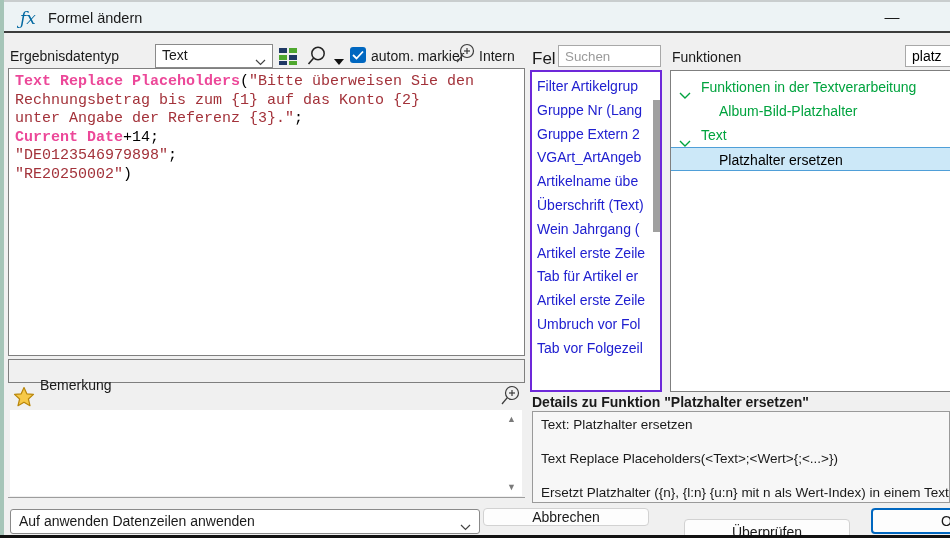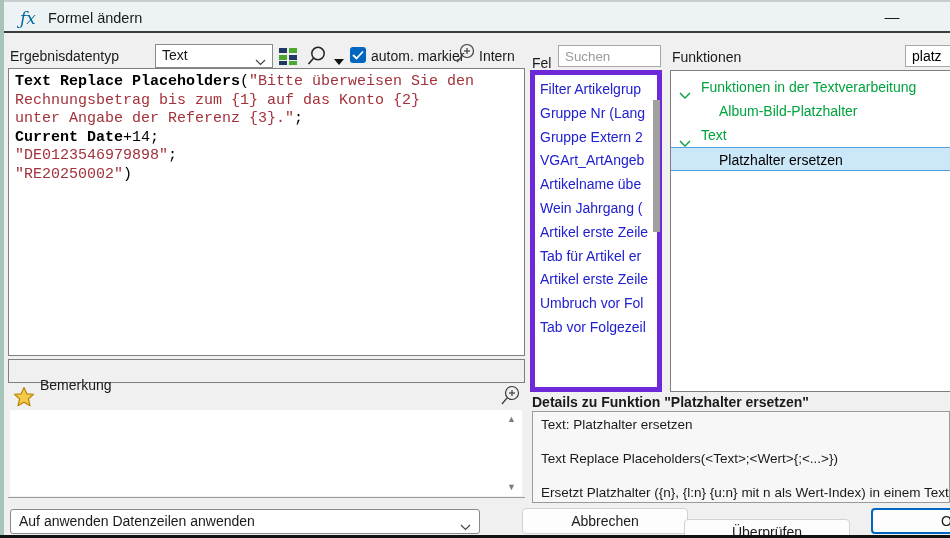--- a/index.html
+++ b/index.html
@@ -33,21 +33,21 @@
                  border-radius:3px; display:flex; align-items:center; justify-content:center; }
   #lbl-automark { left:371px; top:48px; font-size:14px; white-space:nowrap; }
   #ic-zoom-editor { left:453px; top:42px; width:26px; height:26px; }
   #lbl-intern { left:479px; top:48px; font-size:14px; }
 
   
   #editor { left:8px; top:68px; width:517px; height:288px; background:#fff;
             border:1px solid #7f7f7f; padding:4px 6px;
             font-family:"Liberation Mono","DejaVu Sans Mono",monospace;
             font-size:15px; line-height:18.6px; white-space:pre-wrap; overflow:hidden; }
-  .seg-function { color:#000000; font-weight:bold; }
+  .seg-function { color:#ec4899; font-weight:bold; }
   .seg-string   { color:#a3323a; }
   .seg-plain    { color:#000; }
 
   #result-strip { left:8px; top:359px; width:517px; height:24px; background:#f0f0f0;
                   border:1px solid #7f7f7f; }
 
   
   #star { left:13px; top:386px; width:22px; height:22px; }
   #lbl-remark { left:40px; top:377px; font-size:14px; }
   #ic-zoom-remark { left:498px; top:384px; width:26px; height:26px; }
@@ -56,31 +56,31 @@
   #remark-sb .arr { position:absolute; left:2px; width:11px; height:10px; color:#7a7a7a;
                     font-size:9px; line-height:10px; text-align:center; }
   #left-sep { left:8px; top:497px; width:517px; height:1px; background:#9d9d9d; }
 
   
   #dd-apply { left:10px; top:509px; width:470px; height:25px; padding:3px 8px;
               border-radius:3px; }
   #dd-apply .chev { position:absolute; right:8px; top:8px; }
   .btn { background:#fdfdfd; border:1px solid #d2d2d2; border-radius:4px; font-size:14px;
          display:flex; align-items:center; justify-content:center; }
-  #btn-cancel { left:522px; top:508px; width:166px; height:26px; }
+  #btn-cancel { left:483px; top:508px; width:166px; height:18px; }
   #btn-check  { left:684px; top:508px; width:166px; height:26px;margin-top:11px; }
   #btn-ok     { left:871px; top:508px; width:160px; height:26px; border:2px solid #0067c0; }
 
   
-  #lbl-fields { left:532px; top:55px; font-size:14px; }
+  #lbl-fields { left:532px; top:49px; font-size:17px; }
   #fields-search { left:558px; top:45px; width:103px; height:22px; padding:2px 6px;
                    border:1px solid #a8a8a8; }
   #fields-search::placeholder { color:#9a9a9a; }
   #fields-list { left:530px; top:70px; width:132px; height:322px; background:#fff;
-                 border:5px solid #6d28d9; padding-top:3px; overflow:hidden; }
+                 border:2px solid #6d28d9; padding-top:3px; overflow:hidden; }
   .field-item { height:23.8px; line-height:23.8px; padding-left:5px; font-size:14px;
                 color:#2020d0; white-space:nowrap; overflow:hidden; }
   #fields-sb-thumb { left:653px; top:100px; width:7px; height:132px; background:#a0a0a0; }
 
   
   #lbl-functions { left:672px; top:49px; font-size:14px; }
   #functions-search { left:905px; top:45px; width:60px; height:22px; padding:2px 6px;
                       border:1px solid #a8a8a8; font-size:14px; }
   #func-tree { left:670px; top:70px; width:290px; height:322px; background:#fff;
                border:1px solid #7f7f7f; padding-top:4px; overflow:hidden; }
@@ -198,20 +198,21 @@
   <div class="abs btn" id="btn-ok">OK</div>
 
   <div class="abs" id="lbl-fields">Fel</div>
   <input class="abs" id="fields-search" placeholder="Suchen" style="">
   <div class="abs" id="fields-list">
     <div class="field-item">Filter Artikelgrup</div>
     <div class="field-item">Gruppe Nr (Lang</div>
     <div class="field-item">Gruppe Extern 2</div>
     <div class="field-item">VGArt_ArtAngeb</div>
     <div class="field-item">Artikelname übe</div>
+    <div class="field-item">Überschrift (Text)</div>
     <div class="field-item">Wein Jahrgang (</div>
     <div class="field-item">Artikel erste Zeile</div>
     <div class="field-item">Tab für Artikel er</div>
     <div class="field-item">Artikel erste Zeile</div>
     <div class="field-item">Umbruch vor Fol</div>
     <div class="field-item">Tab vor Folgezeil</div>
   </div>
   <div class="abs" id="fields-sb-thumb"></div>
 
   <div class="abs" id="lbl-functions">Funktionen</div>

